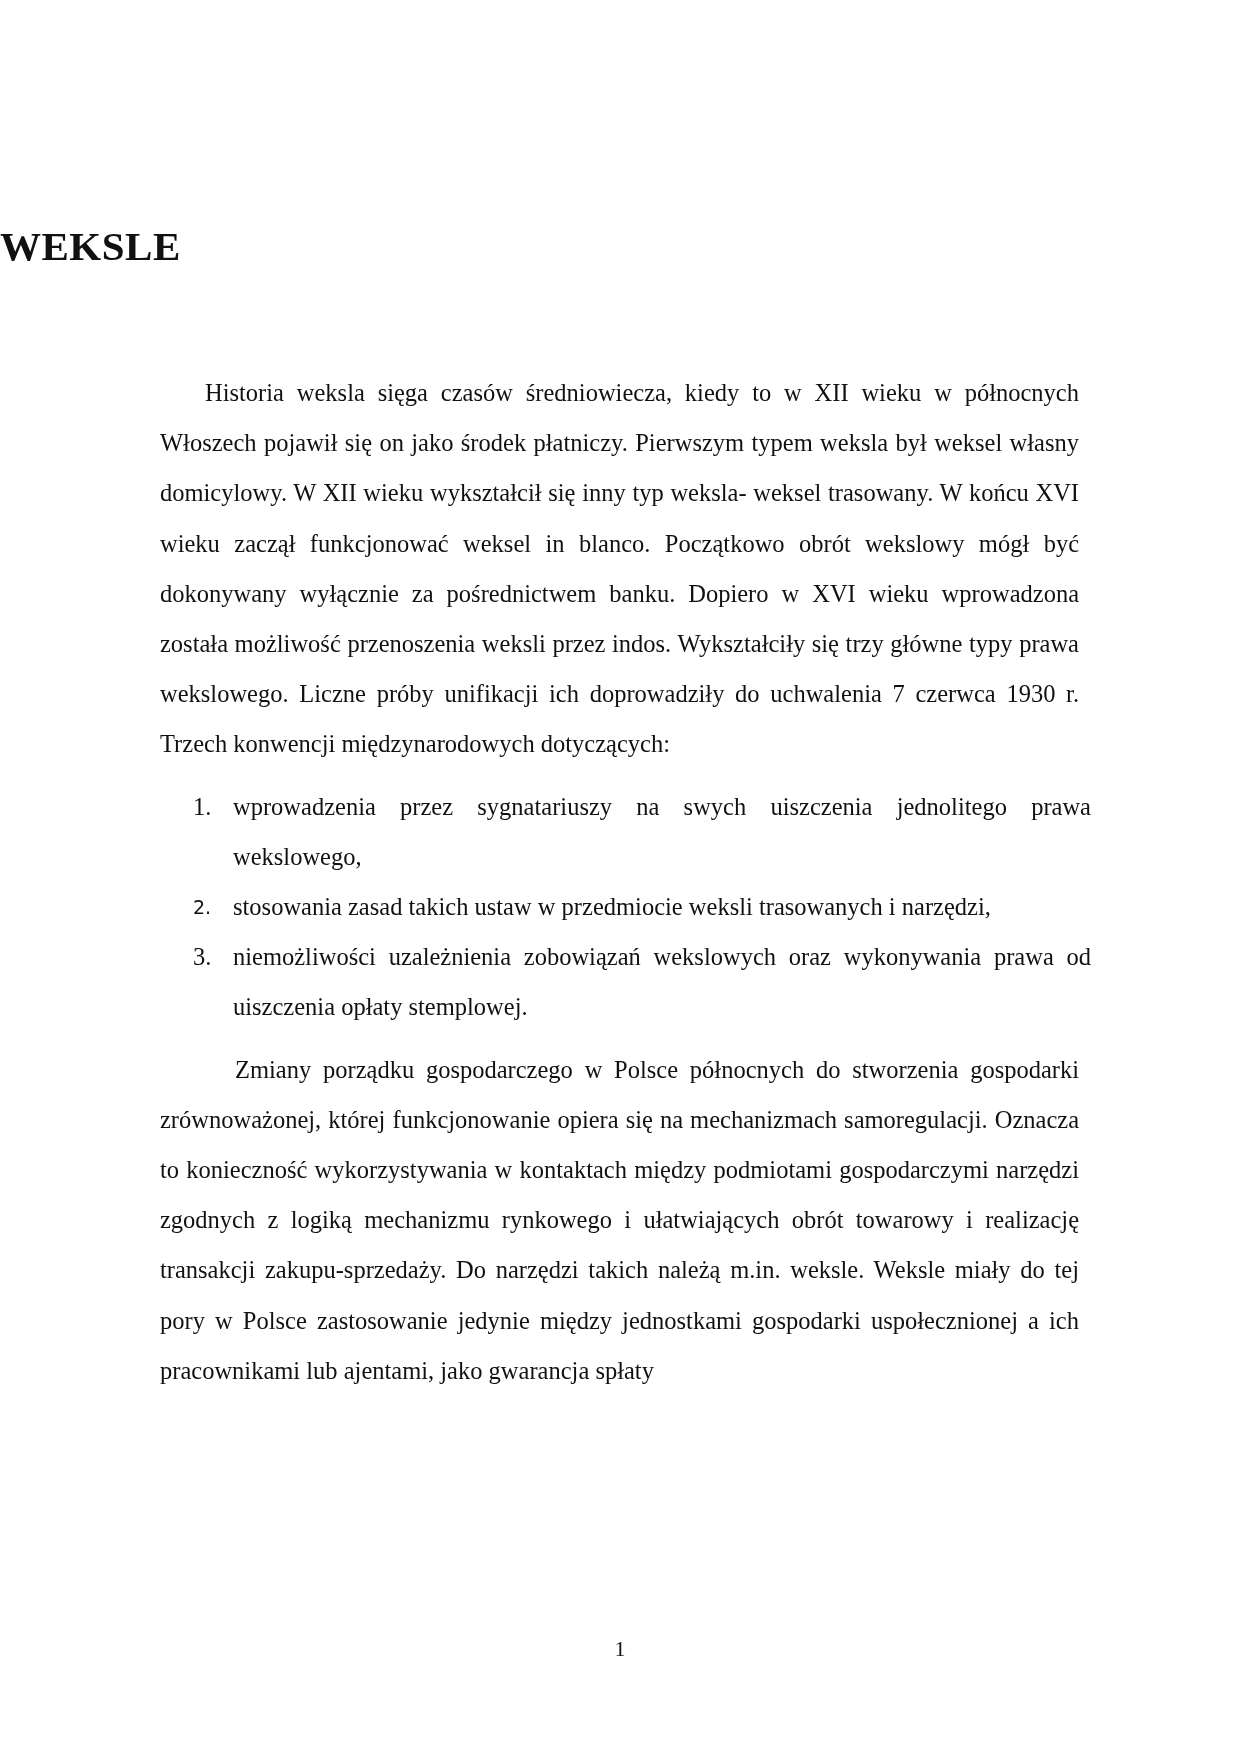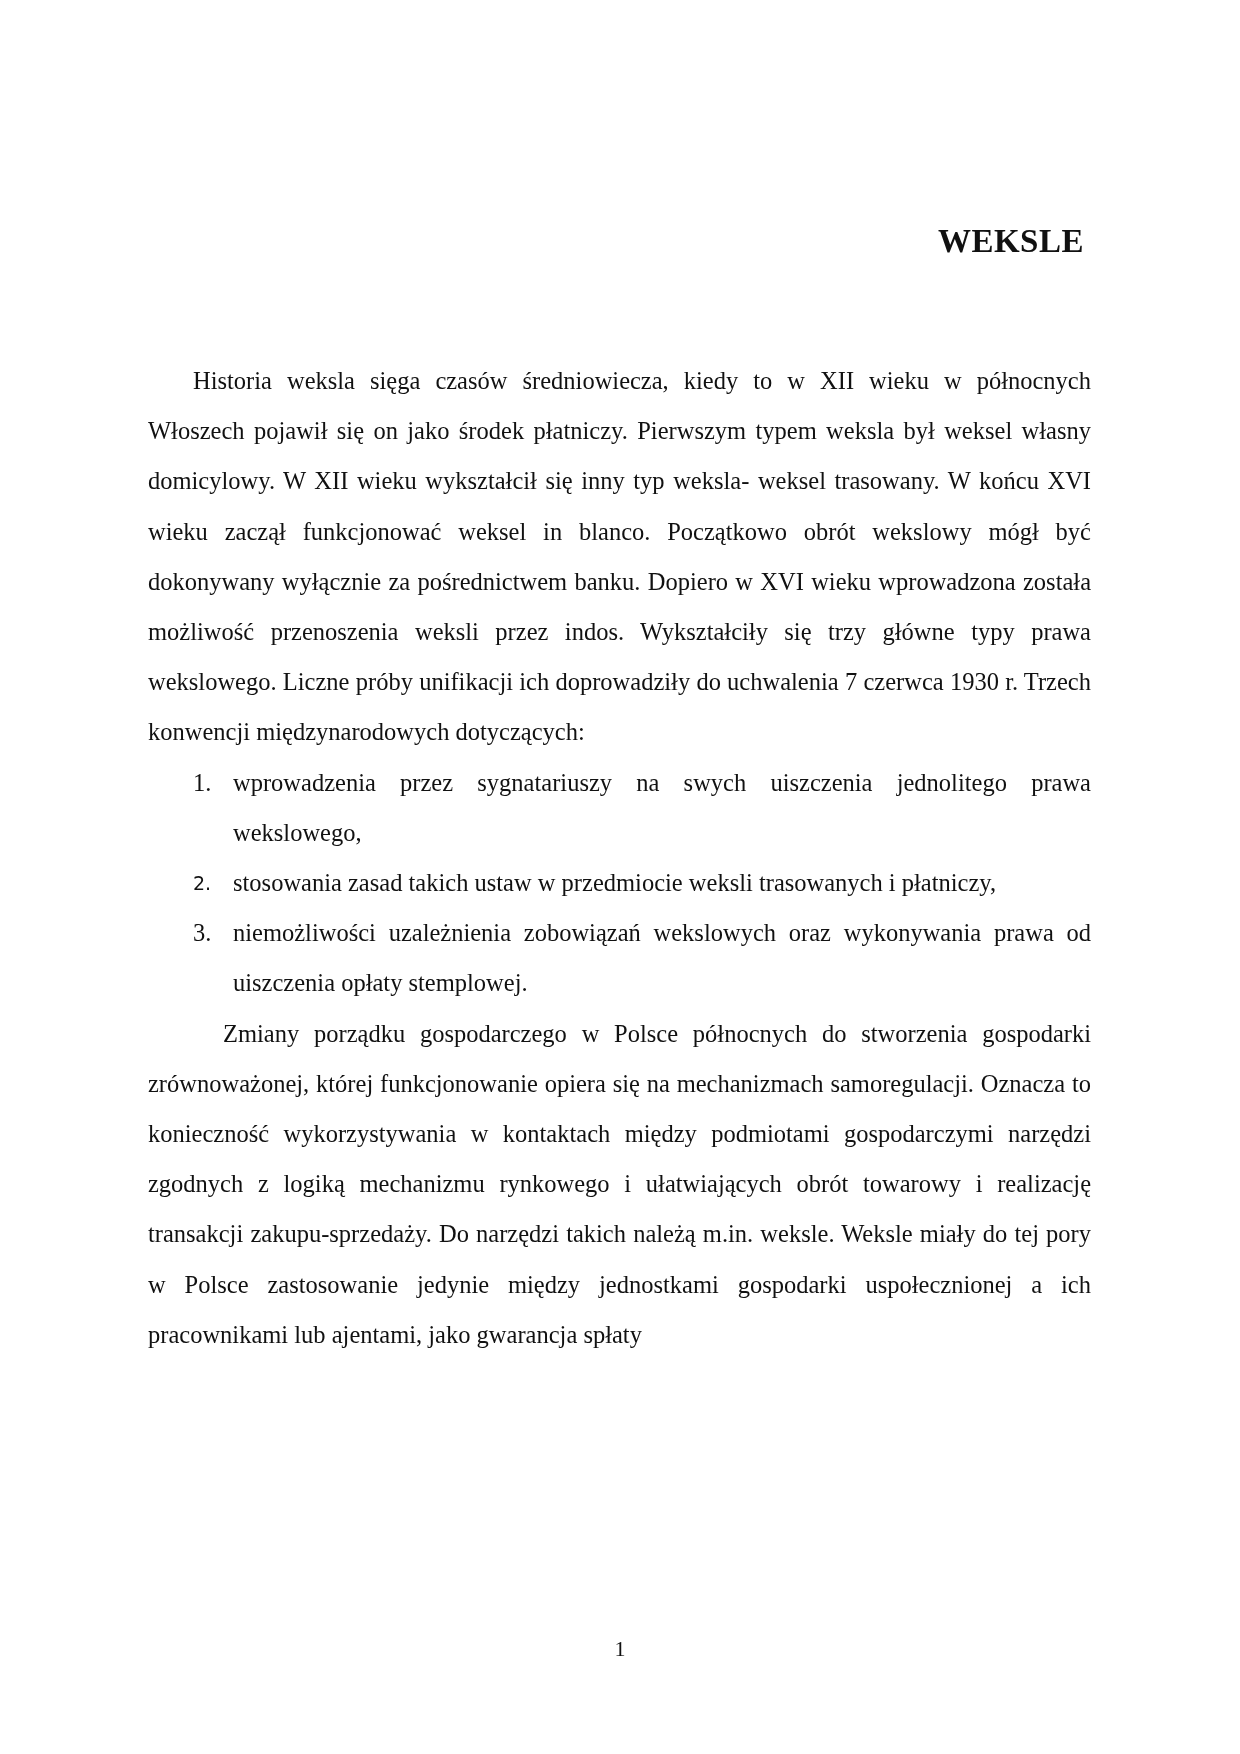--- a/index.html
+++ b/index.html
@@ -4,28 +4,28 @@
   <style>
     html, body { margin: 0; padding: 0; background: #ffffff; }
     body { width: 1240px; height: 1754px; position: relative; overflow: hidden; }
     .page {
       position: absolute; left: 0; top: 0; width: 1240px; height: 1754px;
       background: #ffffff; color: #111111;
       font-family: "Liberation Serif", "DejaVu Serif", serif;
     }
     .title {
       position: absolute; left: 0; width: 1084px; top: 199px;
-      text-align: right; font-weight: bold; font-size: 33px; line-height: 40px;
+      text-align: left; font-weight: bold; font-size: 41px; line-height: 40px;
       letter-spacing: 0.5px;
     }
     .body {
       position: absolute; left: 148px; width: 943px; top: 356px;
       font-size: 24.5px; line-height: 50.2px;
     }
-    .p { margin: 0; text-align: justify; text-align-last: left; }
+    .p { margin: 12px; text-align: justify; text-align-last: left; }
     .p.indent { text-indent: 45px; }
     .p.indent2 { text-indent: 75px; }
     .list { list-style: none; margin: 0; padding: 0; }
     .li { position: relative; padding-left: 85px; text-align: justify; }
     .li-num { position: absolute; left: 45px; top: 0; width: 30px; }
     .li-num.sans { font-family: "DejaVu Sans", sans-serif; font-size: 19px; }
     .page-number {
       position: absolute; left: 0; width: 1240px; top: 1634px;
       text-align: center; font-size: 22px; line-height: 30px;
     }
@@ -53,21 +53,21 @@
 
     <ol class="list">
       <li class="li">
         <span class="li-num">1.</span>
         <span>wprowadzenia przez sygnatariuszy na swych uiszczenia jednolitego</span>
         <span>prawa wekslowego,</span>
       </li>
       <li class="li">
         <span class="li-num sans">2.</span>
         <span>stosowania zasad takich ustaw w przedmiocie weksli trasowanych i</span>
-        <span>płatniczy,</span>
+        <span>narzędzi,</span>
       </li>
       <li class="li">
         <span class="li-num">3.</span>
         <span>niemożliwości uzależnienia zobowiązań wekslowych oraz wykonywania</span>
         <span>prawa od uiszczenia opłaty stemplowej.</span>
       </li>
     </ol>
 
 
     <p class="p indent2">

